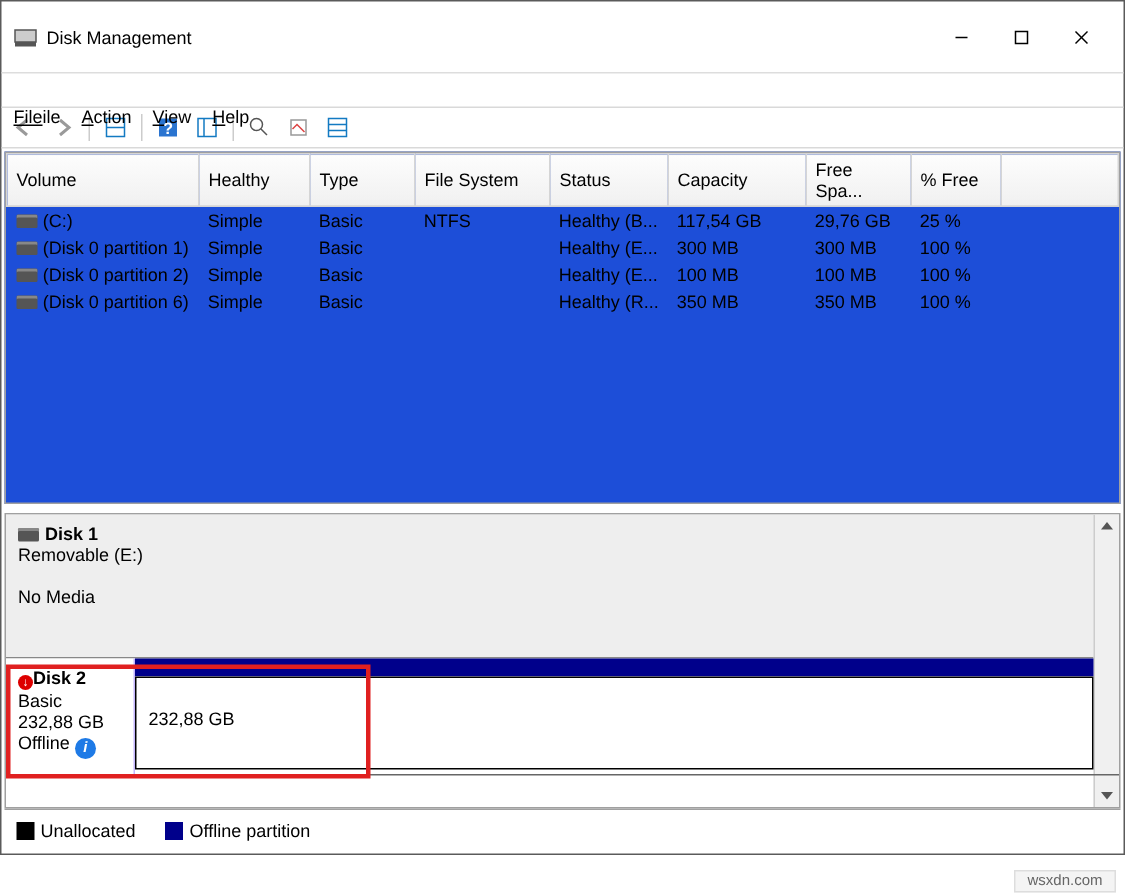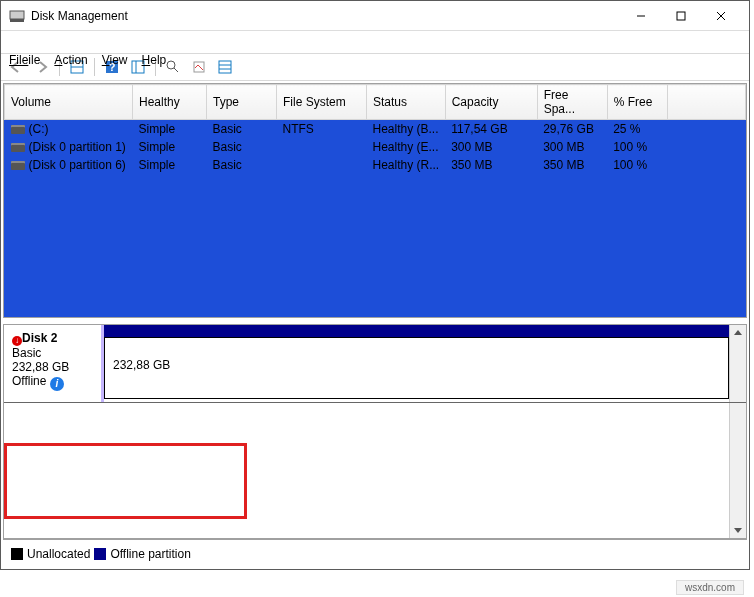--- a/index.html
+++ b/index.html
@@ -1,18 +1,18 @@
 <!DOCTYPE html>
 <html><head>
 <meta charset="utf-8">
 <style>
   * { box-sizing: border-box; margin: 0; padding: 0; font-family: "Segoe UI", Tahoma, sans-serif; }
   body { width: 754px; height: 597px; overflow: hidden; background: #fff; position: relative; }
   .window { width: 750px; height: 570px; border: 1px solid #5a5a5a; background: #fff; display: flex; flex-direction: column; }
-  .titlebar { height: 30px; display: flex; align-items: center; padding: 0 8px; border-bottom: 1px solid #ddd; justify-content: space-between; }
+  .titlebar { height: 48px; display: flex; align-items: center; padding: 0 8px; border-bottom: 1px solid #ddd; justify-content: space-between; }
   .titlebar .icon { width: 16px; height: 16px; margin-right: 6px; }
   .title-text { font-size: 12px; flex: 1; }
   .win-btn { width: 40px; height: 28px; display: flex; align-items: center; justify-content: center; }
   .menubar { height: 22px; display: flex; align-items: center; padding: 0 8px; font-size: 12px; gap: 14px; }
   .menubar span { position: relative; margin-top: 36px; }
   .toolbar { height: 28px; border-top: 1px solid #d9d9d9; border-bottom: 1px solid #d9d9d9; display: flex; align-items: center; padding: 0 4px; gap: 4px; }
   .tool-sep { width: 1px; height: 18px; background: #ccc; margin: 0 2px; }
   .tool-btn { width: 22px; height: 22px; display: flex; align-items: center; justify-content: center; border: 1px solid transparent; }
   .content { flex: 1; display: flex; flex-direction: column; padding: 2px; overflow: hidden; }
   .pane-top { height: 235px; border: 1px solid #a0a0a0; background: #1d4ed8; overflow: hidden; }
@@ -20,26 +20,26 @@
   thead th { background: linear-gradient(#fdfdfd, #f0f0f0); border: 1px solid #d5d5d5; text-align: left; padding: 3px 6px; font-weight: normal; }
   tbody td { padding: 2px 6px; white-space: nowrap; }
   .hdd-icon { display: inline-block; width: 14px; height: 9px; background: #555; border-radius: 1px; margin-right: 4px; vertical-align: -1px; box-shadow: inset 0 2px 0 #888; }
   .splitter { height: 6px; cursor: row-resize; }
   .pane-bottom { flex: 1; border: 1px solid #a0a0a0; position: relative; overflow: hidden; }
   .scroll-stub { position: absolute; right: 0; top: 0; bottom: 0; width: 17px; background: #f0f0f0; border-left: 1px solid #ccc; }
   .scroll-stub::before, .scroll-stub::after { content: ""; position: absolute; left: 4px; width: 0; height: 0; border-left: 4px solid transparent; border-right: 4px solid transparent; }
   .scroll-stub::before { top: 5px; border-bottom: 5px solid #555; }
   .scroll-stub::after { bottom: 5px; border-top: 5px solid #555; }
   .disk-row { border-bottom: 1px solid #888; display: flex; align-items: stretch; }
-  .disk-head { width: 100px; padding: 6px 8px; font-size: 12px; border-right: 3px solid #c4b5fd; background: #eee; }
+  .disk-head { width: 86px; padding: 6px 8px; font-size: 12px; border-right: 1px solid #c4b5fd; background: #eee; }
   .disk-head.disk2 { background: #fff; }
   .disk-body { flex: 1; position: relative; margin-right: 17px; }
   .part { border: 1px solid #000; height: 62px; background: #fff; font-size: 12px; padding: 6px 8px; }
   .part-stripe { height: 12px; background: #00008b; }
-  .legend { height: 28px; border-top: 1px solid #a0a0a0; display: flex; align-items: center; padding: 0 8px; font-size: 12px; gap: 4px; }
+  .legend { height: 28px; border-top: 1px solid #a0a0a0; display: flex; align-items: center; padding: 0 8px; font-size: 12px; gap: 20px; }
   .swatch { width: 12px; height: 12px; display: inline-block; margin-right: 4px; vertical-align: -2px; }
   .highlight { border: 3px solid #e02020; position: absolute; pointer-events: none; }
   .footer-credit { position: absolute; right: 10px; bottom: 2px; font-size: 10px; color: #666; background: #f4f4f4; padding: 1px 8px; border: 1px solid #ddd; }
   .info-icon { display: inline-block; width: 14px; height: 14px; border-radius: 50%; background: #1e7ae6; color: #fff; font-size: 10px; font-weight: bold; text-align: center; line-height: 14px; font-style: italic; vertical-align: -2px; }
   .red-dot { display: inline-block; width: 10px; height: 10px; border-radius: 50%; background: #d00; vertical-align: -1px; font-size: 8px; color: #fff; text-align: center; line-height: 10px; }
 </style>
 </head>
 <body>
 
 <div class="window">
@@ -176,39 +176,57 @@
               <td>Simple</td>
               <td>Basic</td>
               <td></td>
               <td>Healthy (E...</td>
               <td>300 MB</td>
               <td>300 MB</td>
               <td>100 %</td>
               <td></td>
             </tr>
             <tr>
+              <td><span class="hdd-icon"></span>(Disk 0 partition 2)</td>
+              <td>Simple</td>
+              <td>Basic</td>
+              <td></td>
+              <td>Healthy (E...</td>
+              <td>100 MB</td>
+              <td>100 MB</td>
+              <td>100 %</td>
+              <td></td>
+            </tr>
+            <tr>
               <td><span class="hdd-icon"></span>(Disk 0 partition 6)</td>
               <td>Simple</td>
               <td>Basic</td>
               <td></td>
               <td>Healthy (R...</td>
               <td>350 MB</td>
               <td>350 MB</td>
               <td>100 %</td>
               <td></td>
             </tr>
           </tbody>
       </table>
     </div>
 
     <div class="splitter"></div>
 
     <div class="pane-bottom">
       <div class="scroll-stub"></div>
 
+      <div class="disk-row" style="height:96px">
+        <div class="disk-head" style="width:100%;border-right:none">
+          <span class="hdd-icon"></span><b>Disk 1</b><br>
+          <span>Removable (E:)</span><br><br>
+          <span>No Media</span>
+        </div>
+      </div>
 
       <div class="disk-row" style="height:78px;position:relative;border-bottom:1px solid #666">
         <div class="disk-head disk2">
           <span class="red-dot">↓</span><b>Disk 2</b><br>
           <span>Basic</span><br>
           <span>232,88 GB</span><br>
           <span>Offline</span> <span class="info-icon">i</span>
         </div>
         <div class="disk-body">
           <div class="part-stripe"></div>

